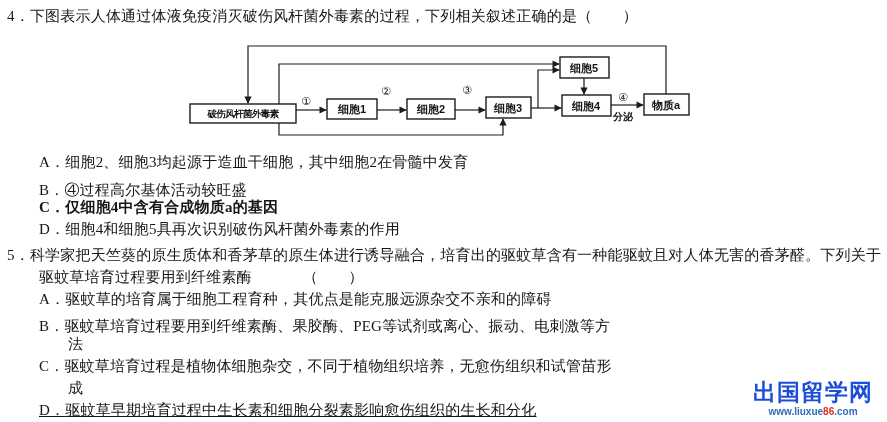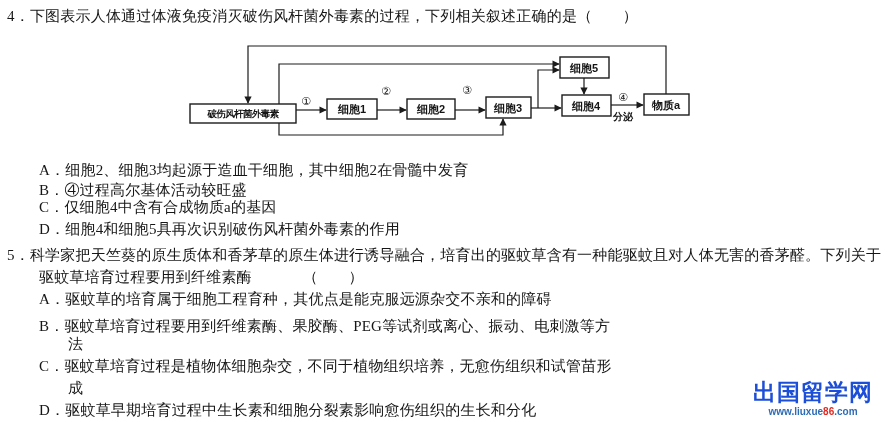--- a/index.html
+++ b/index.html
@@ -7,23 +7,23 @@
     position:relative;width:887px;height:422px;background:#ffffff;
     overflow:hidden;color:#161616;
     font-family:"Liberation Serif","DejaVu Serif",serif;
   }
   .line{
     position:absolute;font-size:15px;line-height:17px;white-space:nowrap;
     letter-spacing:0.2px;
   }
   
   #q4-stem{left:7px;top:8px;}
-  #q4-optA{left:39px;top:162px;}
+  #q4-optA{left:39px;top:154px;}
   #q4-optB{left:39px;top:182px;}
-  #q4-optC{left:39px;top:199px;}
+  #q4-optC{left:39px;top:199px;font-weight:bold;}
   #q4-optD{left:39px;top:221px;}
   
   #diagram{position:absolute;left:180px;top:38px;}
   #diagram text{
     font-family:"Liberation Sans","DejaVu Sans",sans-serif;
     font-weight:bold;fill:#141414;
   }
   #diagram .node-label{font-size:11px;}
   #diagram .toxin-label{font-size:9.5px;letter-spacing:-0.6px;}
   #diagram .step-label{font-size:11px;font-weight:normal;}
@@ -32,21 +32,21 @@
   #diagram polyline{fill:none;stroke:#1c1c1c;stroke-width:1.2;}
   
   #q5-stem1{left:7px;top:247px;}
   #q5-stem2{left:39px;top:269px;}
   #q5-stem2 .paren{margin-left:51px;}
   #q5-optA{left:39px;top:291px;}
   #q5-optB{left:39px;top:318px;}
   #q5-optB2{left:68px;top:336px;}
   #q5-optC{left:39px;top:358px;}
   #q5-optC2{left:68px;top:380px;}
-  #q5-optD{left:39px;top:402px;}
+  #q5-optD{left:39px;top:402px;text-decoration:underline;}
   
   #watermark{
     position:absolute;left:740px;top:380px;width:146px;text-align:center;
     font-family:"Liberation Sans","DejaVu Sans",sans-serif;
   }
   #wm-name{font-size:23px;font-weight:bold;color:#1d4ed8;letter-spacing:1px;line-height:24px;}
   #wm-url{font-size:10px;font-weight:bold;color:#2e6cb5;line-height:15px;}
   #wm-url .hl{color:#e02a21;}
 </style>
 </head>

